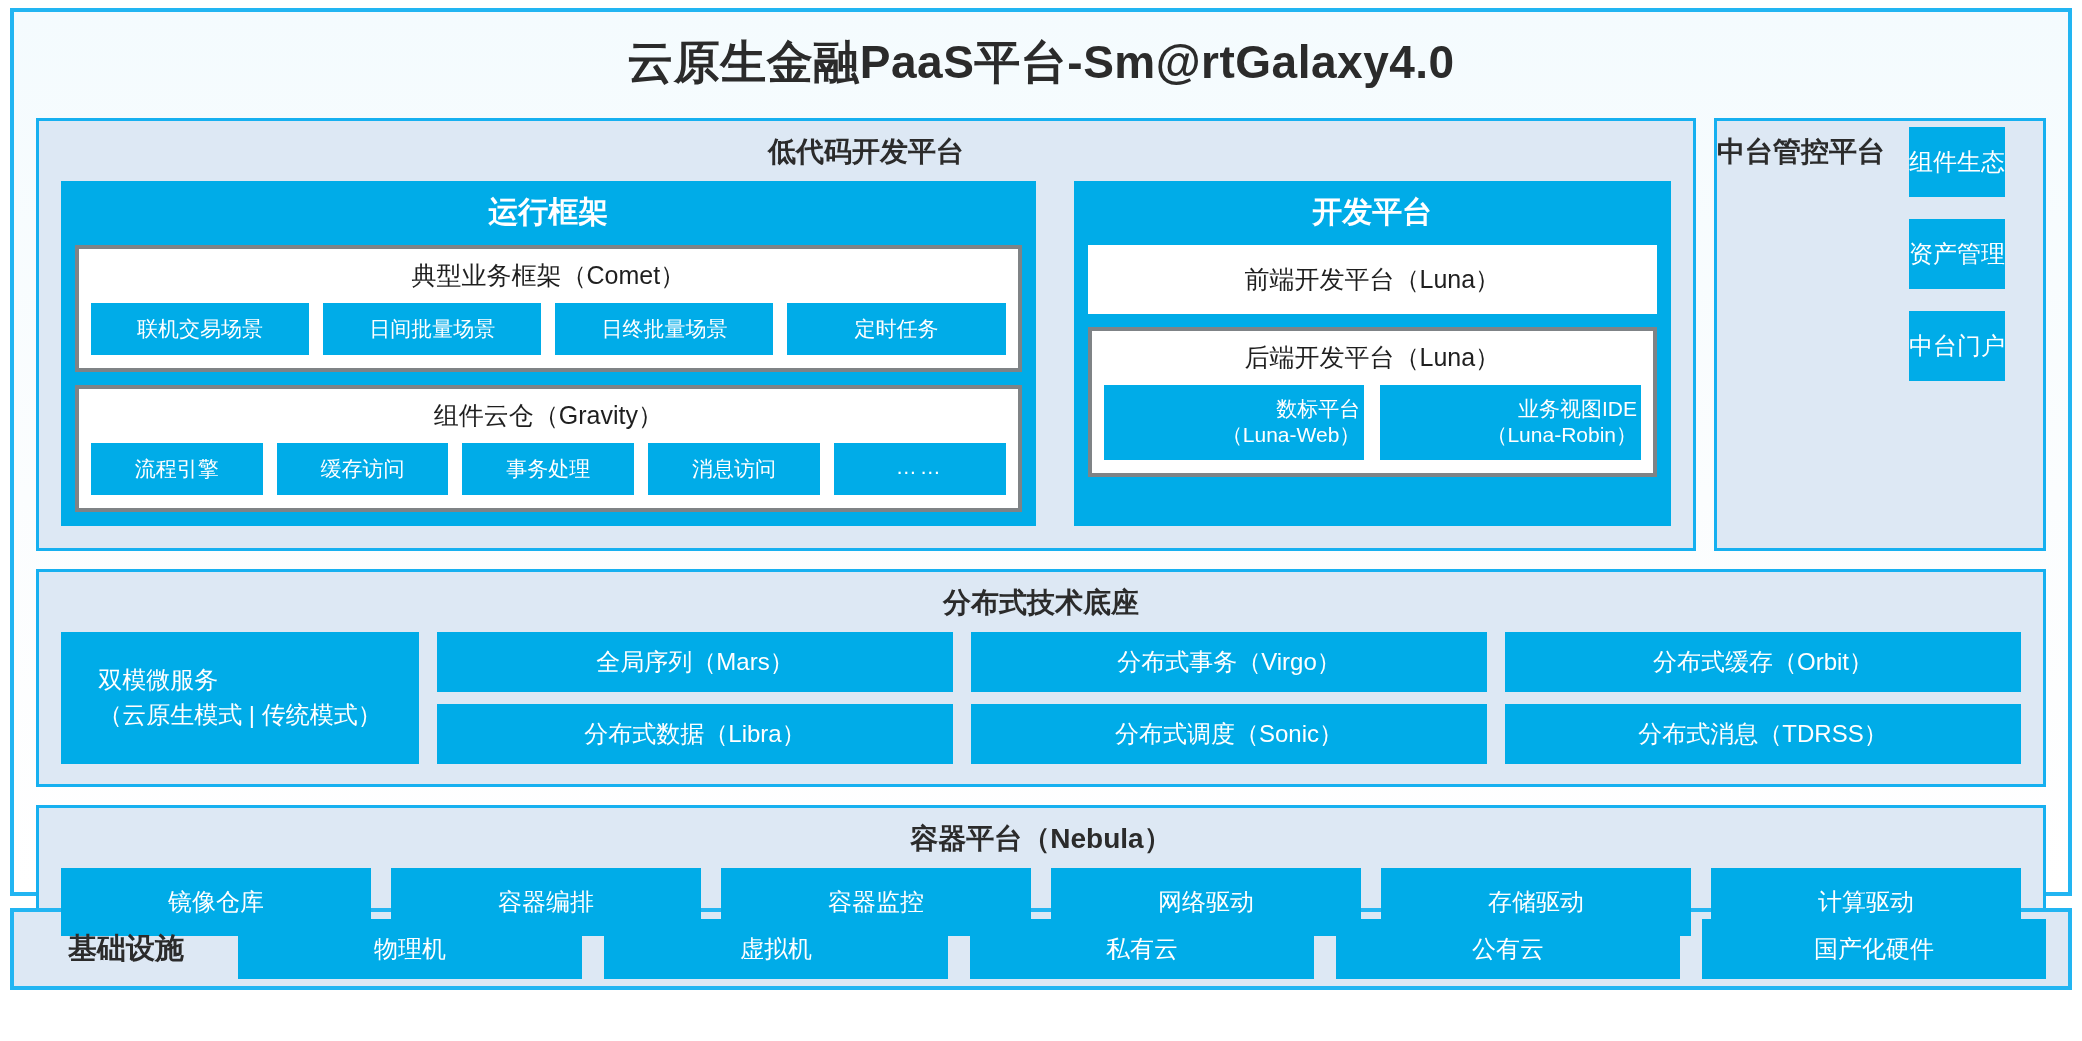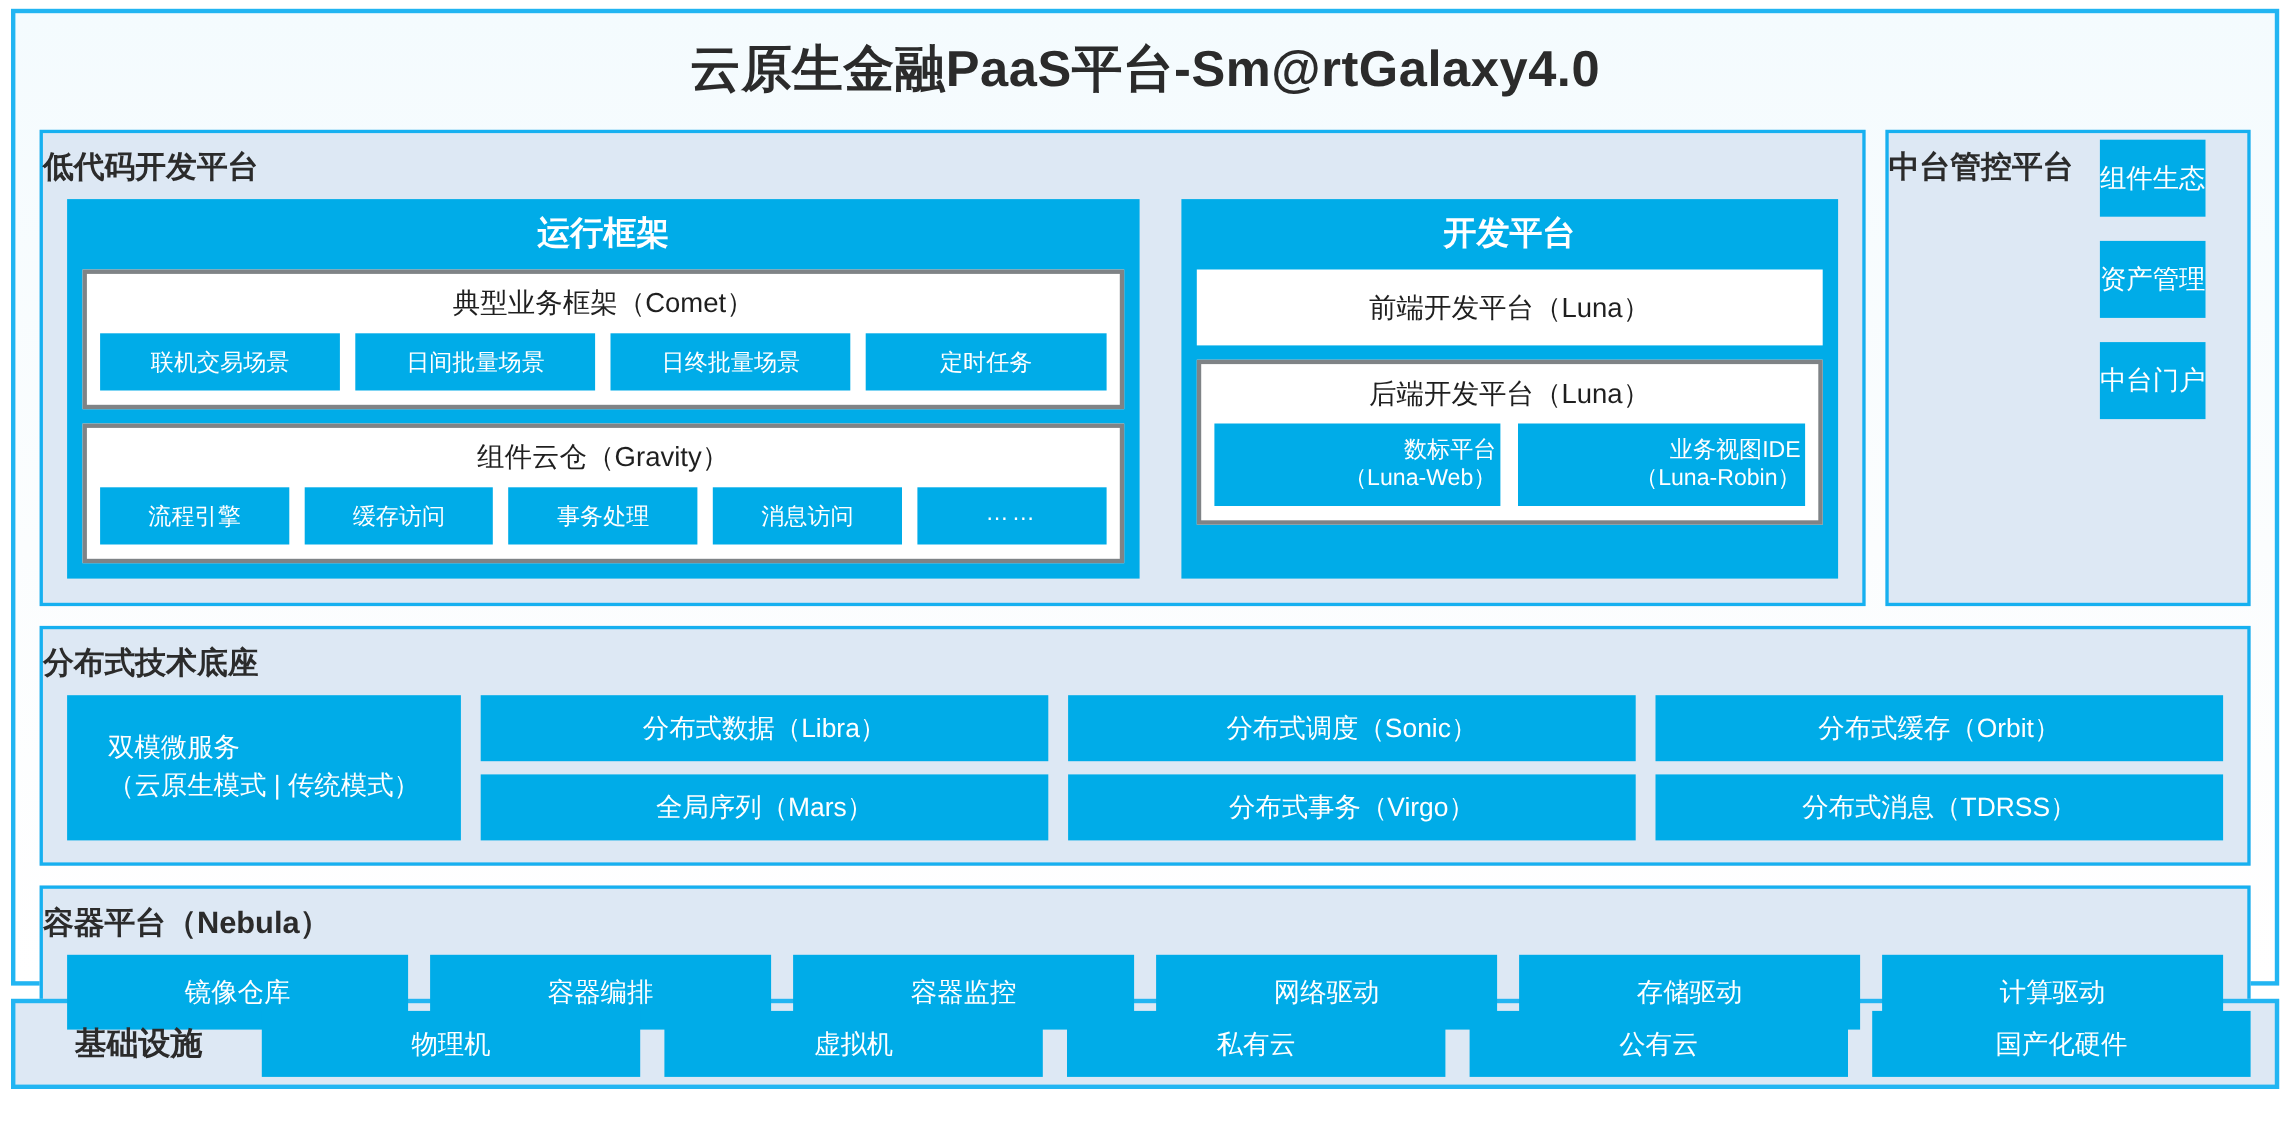--- a/index.html
+++ b/index.html
@@ -27,21 +27,21 @@
     letter-spacing: 0.5px;
     padding: 20px 0 24px 0;
   }
 
   
   .panel {
     border: 3px solid #16b0f0;
     background: #dde8f4;
   }
   .panel-title {
-    text-align: left;
+    text-align: center;
     font-size: 28px;
     font-weight: 700;
     color: #2b2b2b;
     padding: 12px 0 10px 0;
   }
 
   
   .row-1 { display: flex; gap: 18px; align-items: stretch; }
   .lowcode { flex: 1 1 auto; display: flex; flex-direction: column; }
   .midoffice { width: 332px; display: flex; }
@@ -261,27 +261,27 @@
       <div class="dist-body">
 
         <div class="dist-wide">
           <div>
             <div>双模微服务</div>
             <div>（云原生模式 | 传统模式）</div>
           </div>
         </div>
 
         <div class="dist-col">
+          <div class="dist-cell">全局序列（Mars）</div>
           <div class="dist-cell">分布式数据（Libra）</div>
-          <div class="dist-cell">全局序列（Mars）</div>
         </div>
 
         <div class="dist-col">
+          <div class="dist-cell">分布式事务（Virgo）</div>
           <div class="dist-cell">分布式调度（Sonic）</div>
-          <div class="dist-cell">分布式事务（Virgo）</div>
         </div>
 
         <div class="dist-col">
           <div class="dist-cell">分布式缓存（Orbit）</div>
           <div class="dist-cell">分布式消息（TDRSS）</div>
         </div>
 
       </div>
     </div>
 

